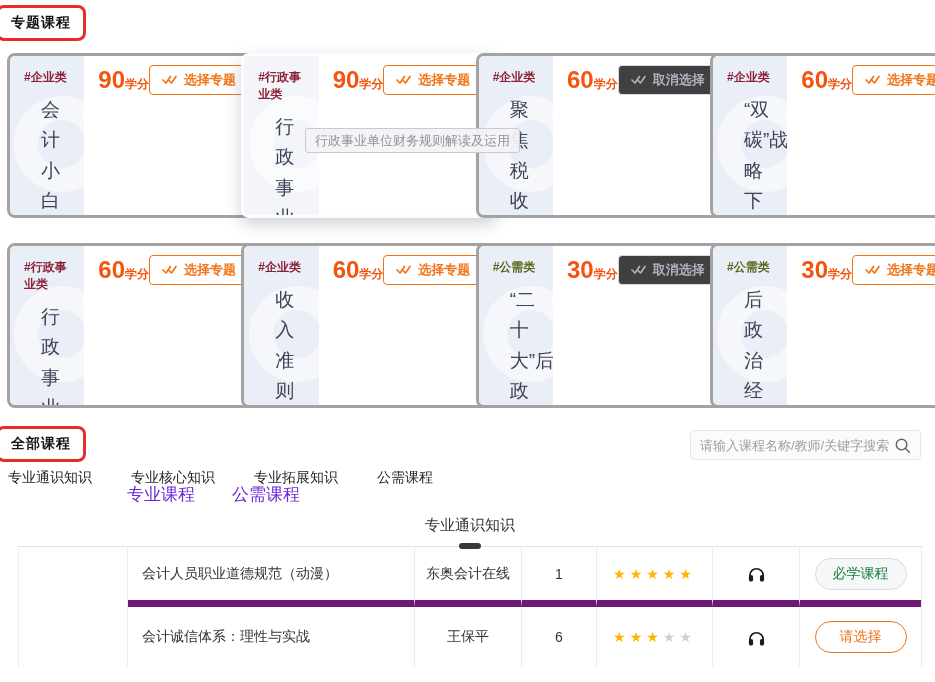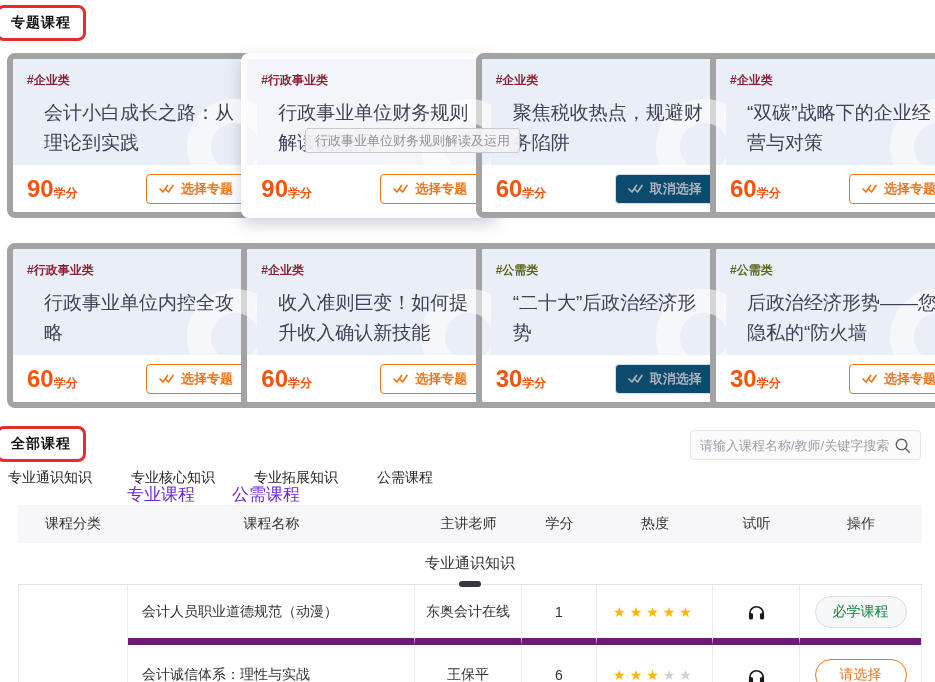--- a/index.html
+++ b/index.html
@@ -10,42 +10,42 @@
   .red-box { position:absolute; border:3px solid #e82c2c; border-radius:8px;
              padding:5px 12px 6px 12px; background:#fff; z-index:4; }
   .red-box .t { font-size:14px; font-weight:bold; color:#141414; letter-spacing:1px; }
   .topic-box { left:-4px; top:5px; }
   .all-box { left:-4px; top:426px; }
 
   
   .cards { position:absolute; left:7px; top:53px; width:921px;
            display:grid; grid-template-columns:repeat(4,218px);
            justify-content:space-between; row-gap:25px; }
-  .card { width:256px; height:165px; background:#fff; border:6px solid #a3a3a3;
-          border-radius:8px; overflow:hidden; display:flex; flex-direction:column; position:relative; }
+  .card { width:256px; height:165px; background:#fff; border:3px solid #a3a3a3;
+          border-radius:8px; overflow:hidden; display:flex; flex-direction:row; position:relative; }
   .card-top { flex:1; background:#eaeef6; padding:13px 14px 0 14px; position:relative; overflow:hidden; }
   .card.hover { border-color:#fdfdfd; box-shadow:0 6px 16px rgba(80,90,120,.28); }
   .card.hover .card-top { background:#f3f5fb; }
   .tag { font-size:12px; font-weight:bold; margin-bottom:9px; position:relative; z-index:2; }
   .tag.biz { color:#8c2137; }
   .tag.pub { color:#5c661c; }
   .card-title { font-size:19px; color:#3d4356; line-height:1.6; position:relative; z-index:2;margin-left:17px; }
   .mark { position:absolute; right:-26px; top:40px; width:96px; height:96px;
           border-radius:50%; border:24px solid rgba(255,255,255,.55); z-index:1; }
   .mark::before { content:""; position:absolute; right:-24px; top:-52px; width:24px; height:58px;
                   background:rgba(255,255,255,.55); border-radius:12px; transform:rotate(14deg); }
   .card-bottom { height:47px; background:#fff; display:flex; align-items:center;
                  justify-content:space-between; padding:0 11px 0 14px; }
   .credits { color:#f4540d; white-space:nowrap; }
   .credits .num { font-size:24px; font-weight:bold;margin-top:48px; }
   .credits .unit { font-size:12px; font-weight:bold; }
   .btn { height:30px; min-width:96px; padding:0 12px; display:flex; align-items:center; justify-content:center;
          gap:6px; border:1px solid #f07518; border-radius:4px; background:#fff; color:#f07518;
          font-size:13px; font-weight:bold; cursor:pointer; }
-  .btn.grey { border-color:#d8dbe2; color:#adb2bd; background:#0c4a6e; }
+  .btn.grey { border-color:#d8dbe2; color:#adb2bd; background:#404040; }
   .dblcheck { width:16px; height:11px; }
 
   
   .tooltip { position:absolute; left:305px; top:128px; height:25px; display:flex; align-items:center;
              padding:0 9px; background:rgba(243,243,246,.93); border:1px solid #c9c9d0;
              border-radius:3px; color:#8f939d; font-size:13px; white-space:nowrap; z-index:6; }
 
   
   .tabs { position:absolute; left:127px; top:437px; display:flex; gap:37px;
           font-size:17px; color:#6d28d9;margin-top:46px; }
@@ -268,29 +268,20 @@
   </div>
 
   <div class="subtabs">
     <span>专业通识知识</span>
     <span>专业核心知识</span>
     <span>专业拓展知识</span>
     <span>公需课程</span>
   </div>
 
   <div class="table">
-    <div class="thead">
-      <span>课程分类</span>
-      <span>课程名称</span>
-      <span>主讲老师</span>
-      <span>学分</span>
-      <span>热度</span>
-      <span>试听</span>
-      <span>操作</span>
-    </div>
 
     <div class="group-row">
       <span>专业通识知识</span>
       <div class="indicator"></div>
     </div>
 
     <div class="tbody">
       <div class="td cat"></div>
 
       <div class="td sep rb name">会计人员职业道德规范（动漫）</div>

